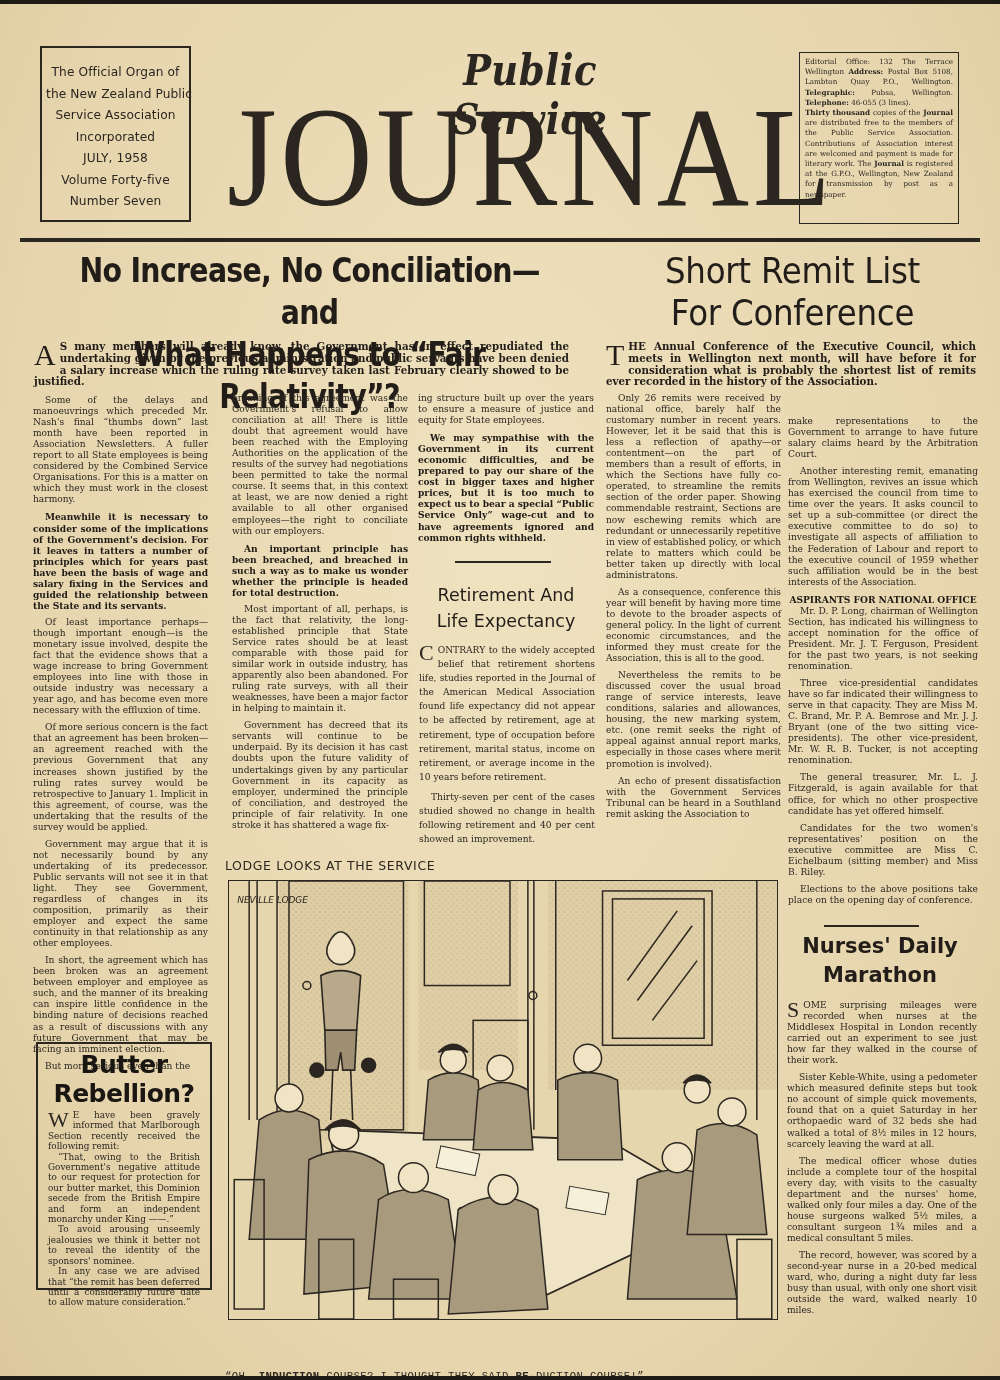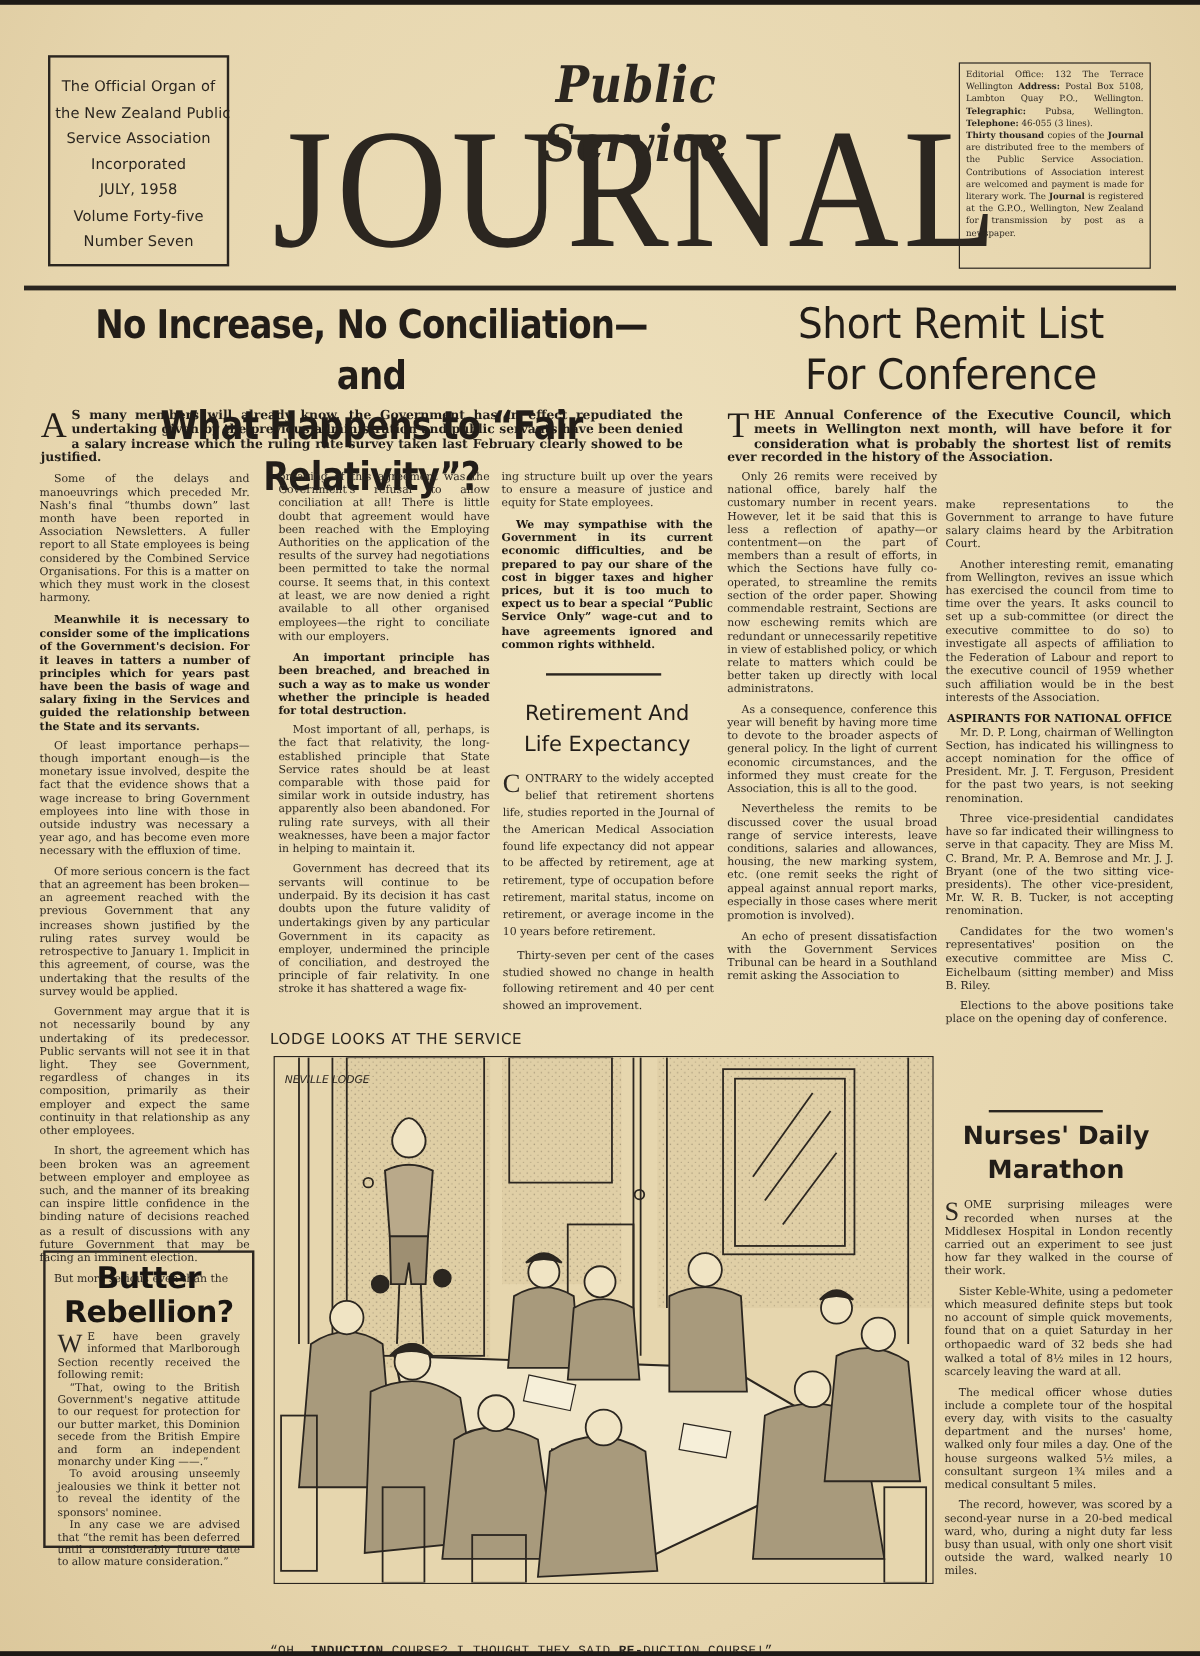--- a/index.html
+++ b/index.html
@@ -209,20 +209,21 @@
   <p>Nevertheless the remits to be discussed cover the usual broad range of service interests, leave conditions, salaries and allowances, housing, the new marking system, etc. (one remit seeks the right of appeal against annual report marks, especially in those cases where merit promotion is involved).</p>
   <p>An echo of present dissatisfaction with the Government Services Tribunal can be heard in a Southland remit asking the Association to</p>
 </div>
 
 <div class="col col5">
   <p class="noind">make representations to the Government to arrange to have future salary claims heard by the Arbitration Court.</p>
   <p>Another interesting remit, emanating from Wellington, revives an issue which has exercised the council from time to time over the years. It asks council to set up a sub-committee (or direct the executive committee to do so) to investigate all aspects of affiliation to the Federation of Labour and report to the executive council of 1959 whether such affiliation would be in the best interests of the Association.</p>
   <p class="noind bold" style="text-align:center; margin-bottom:1px;">ASPIRANTS FOR NATIONAL OFFICE</p>
   <p>Mr. D. P. Long, chairman of Wellington Section, has indicated his willingness to accept nomination for the office of President. Mr. J. T. Ferguson, President for the past two years, is not seeking renomination.</p>
   <p>Three vice-presidential candidates have so far indicated their willingness to serve in that capacity. They are Miss M. C. Brand, Mr. P. A. Bemrose and Mr. J. J. Bryant (one of the two sitting vice-presidents). The other vice-president, Mr. W. R. B. Tucker, is not accepting renomination.</p>
+  <p>The general treasurer, Mr. L. J. Fitzgerald, is again available for that office, for which no other prospective candidate has yet offered himself.</p>
   <p>Candidates for the two women's representatives' position on the executive committee are Miss C. Eichelbaum (sitting member) and Miss B. Riley.</p>
   <p>Elections to the above positions take place on the opening day of conference.</p>
 </div>
 
 <div class="short-rule" style="left:824px; top:925px; width:95px;"></div>
 
 <div class="sub-hl" style="left:785px; top:932px; width:190px; font-size:21px; line-height:29px; font-weight:bold;">
   <div>Nurses' Daily</div>
   <div>Marathon</div>
 </div>

